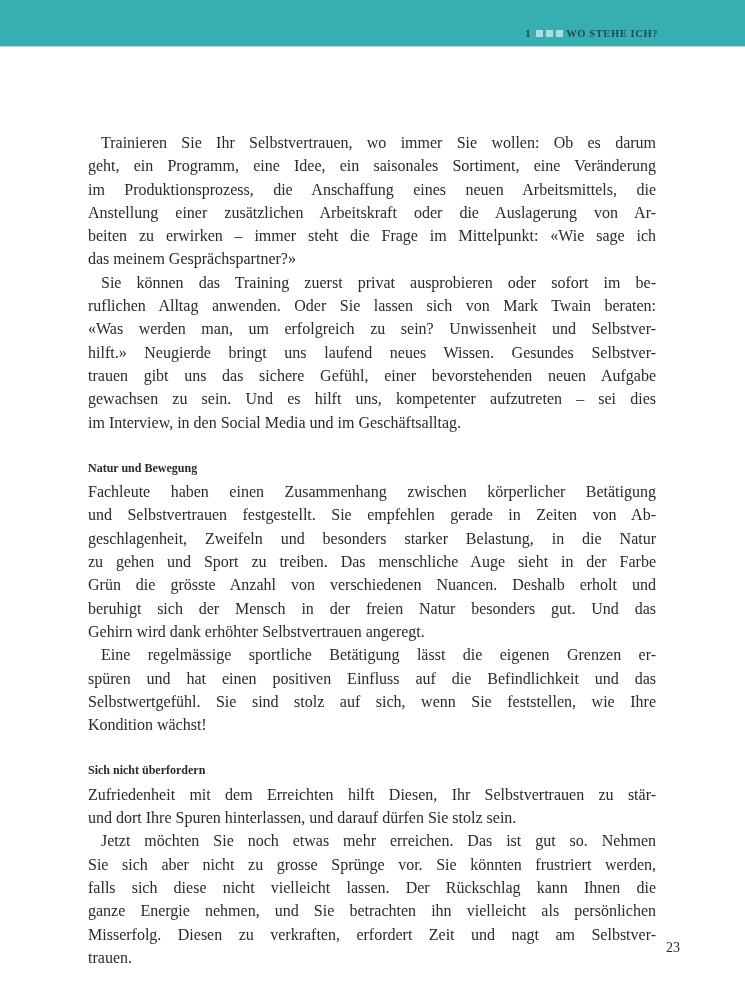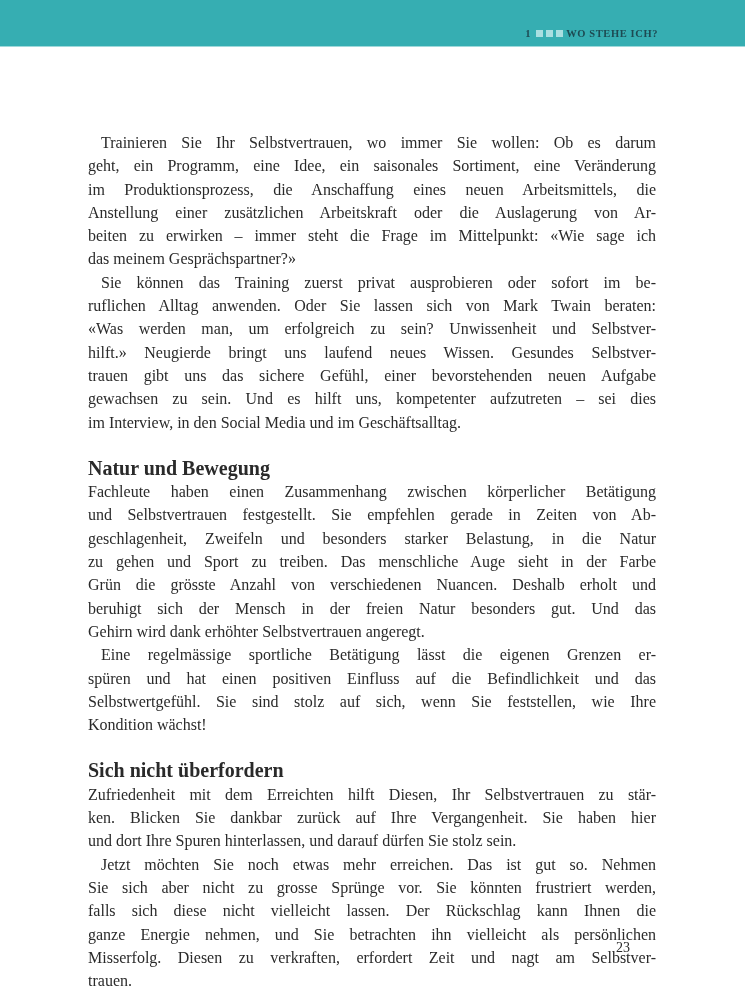--- a/index.html
+++ b/index.html
@@ -63,26 +63,26 @@
       text-align-last: justify;
       white-space: nowrap;
     }
     .content .line.last {
       text-align-last: left;
     }
     .indent { text-indent: 13px; }
     .heading {
       font-weight: bold;
       margin: 0;
-      font-size: 20px;
+      font-size: 12px;
     }
     .section-gap { height: 23px; }
     .page-number {
       position: absolute;
-      left: 616px;
+      left: 666px;
       top: 940px;
       font-size: 14px;
       color: #2a2a2a;
     }
   </style>
 </head>
 <body>
 
 <div class="header-bar">
   <div class="running-head">
@@ -126,21 +126,20 @@
     <p>
       <span class="line indent">Eine regelmässige sportliche Betätigung lässt die eigenen Grenzen er-</span>
       <span class="line">spüren und hat einen positiven Einfluss auf die Befindlichkeit und das</span>
       <span class="line">Selbstwertgefühl. Sie sind stolz auf sich, wenn Sie feststellen, wie Ihre</span>
       <span class="line last">Kondition wächst!</span>
     </p>
     <div class="section-gap"></div>
     <div class="heading">Sich nicht überfordern</div>
     <p>
       <span class="line">Zufriedenheit mit dem Erreichten hilft Diesen, Ihr Selbstvertrauen zu stär-</span>
-      <span class="line">ken. Blicken Sie dankbar zurück auf Ihre Vergangenheit. Sie haben hier</span>
       <span class="line last">und dort Ihre Spuren hinterlassen, und darauf dürfen Sie stolz sein.</span>
     </p>
     <p>
       <span class="line indent">Jetzt möchten Sie noch etwas mehr erreichen. Das ist gut so. Nehmen</span>
       <span class="line">Sie sich aber nicht zu grosse Sprünge vor. Sie könnten frustriert werden,</span>
       <span class="line">falls sich diese nicht vielleicht lassen. Der Rückschlag kann Ihnen die</span>
       <span class="line">ganze Energie nehmen, und Sie betrachten ihn vielleicht als persönlichen</span>
       <span class="line">Misserfolg. Diesen zu verkraften, erfordert Zeit und nagt am Selbstver-</span>
       <span class="line last">trauen.</span>
     </p>

